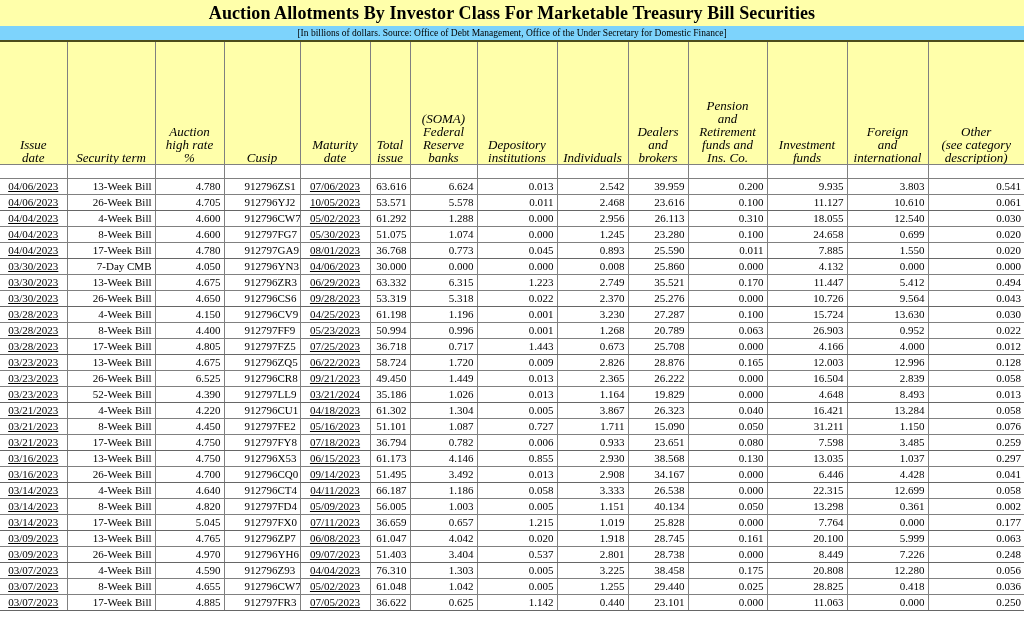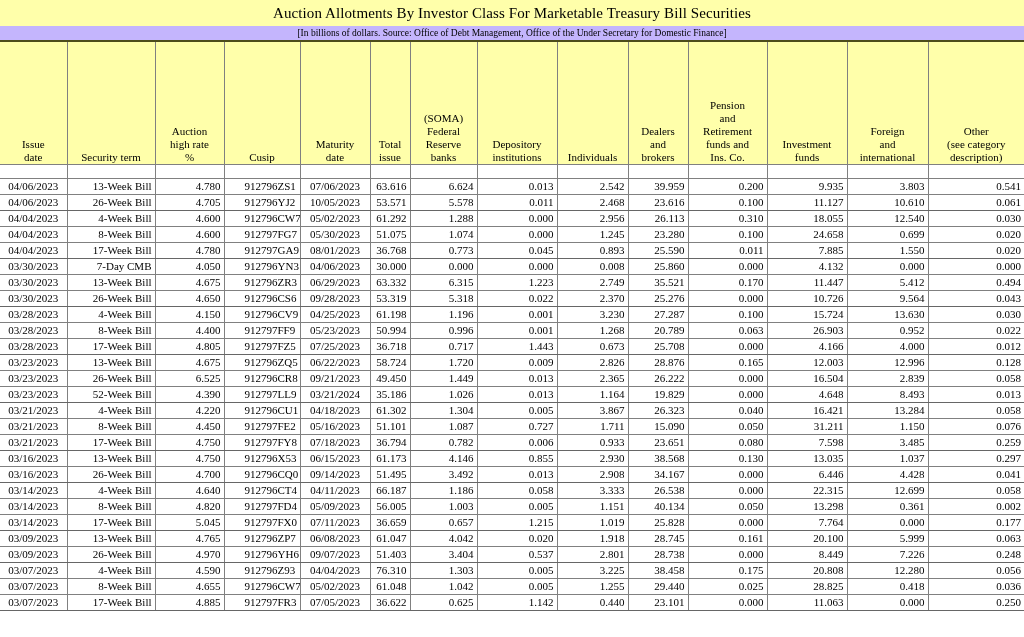--- a/index.html
+++ b/index.html
@@ -24,28 +24,28 @@
   .title-band {
     background: #ffffaa;
     width: 1024px;
     height: 26px;
     display: flex;
     align-items: center;
     justify-content: center;
     box-sizing: border-box;
   }
   .title-band .title-text {
-    font-size: 15px;
-    font-weight: normal;
+    font-size: 18px;
+    font-weight: bold;
     letter-spacing: 0.1px;
     white-space: nowrap;
     text-align: center;
   }
   .subtitle-band {
-    background: #c4b5fd;
+    background: #7dd3fc;
     width: 1024px;
     height: 16px;
     display: flex;
     align-items: center;
     justify-content: center;
     box-sizing: border-box;
     border-bottom: 2px solid #4d4d1a;
   }
   .subtitle-band .subtitle-text {
     font-size: 9.5px;
@@ -66,37 +66,38 @@
     overflow: hidden;
     white-space: nowrap;
     font-weight: normal;
     box-sizing: border-box;
   }
   thead th {
     background: #ffffaa;
     height: 122px;
     vertical-align: bottom;
     text-align: center;
-    font-size: 11px;
+    font-size: 13px;
     line-height: 13px;
     border-right: 1px solid #6b6b20;
     border-bottom: 2px solid #4d4d1a;
     padding-bottom: 3px;
+    font-style: italic;
   }
   thead th:last-child { border-right: none; margin-top: 36px; }
   tbody tr.blank-row td {
     height: 14px;
     background: #ffffff;
   }
   tbody tr.data-row td {
     height: 15px;
     line-height: 15px;
     background: #ffffff;
   }
-  tbody tr.data-row td.c-date { text-align: center; }
+  tbody tr.data-row td.c-date { text-align: center; text-decoration: underline; }
   tbody tr.data-row td.c-term { text-align: right; }
   tbody tr.data-row td.c-num  { text-align: right; }
   tbody tr.data-row td.c-cusip { text-align: left; padding-left: 20px; }
   tbody tr.data-row td:last-child { border-right: none; margin-left: 23px; }
   
   tbody tr.group-end td { border-bottom: 1px solid #666666; }
   .hdr-line { display: block; }
 </style>
 </head>
 <body>

